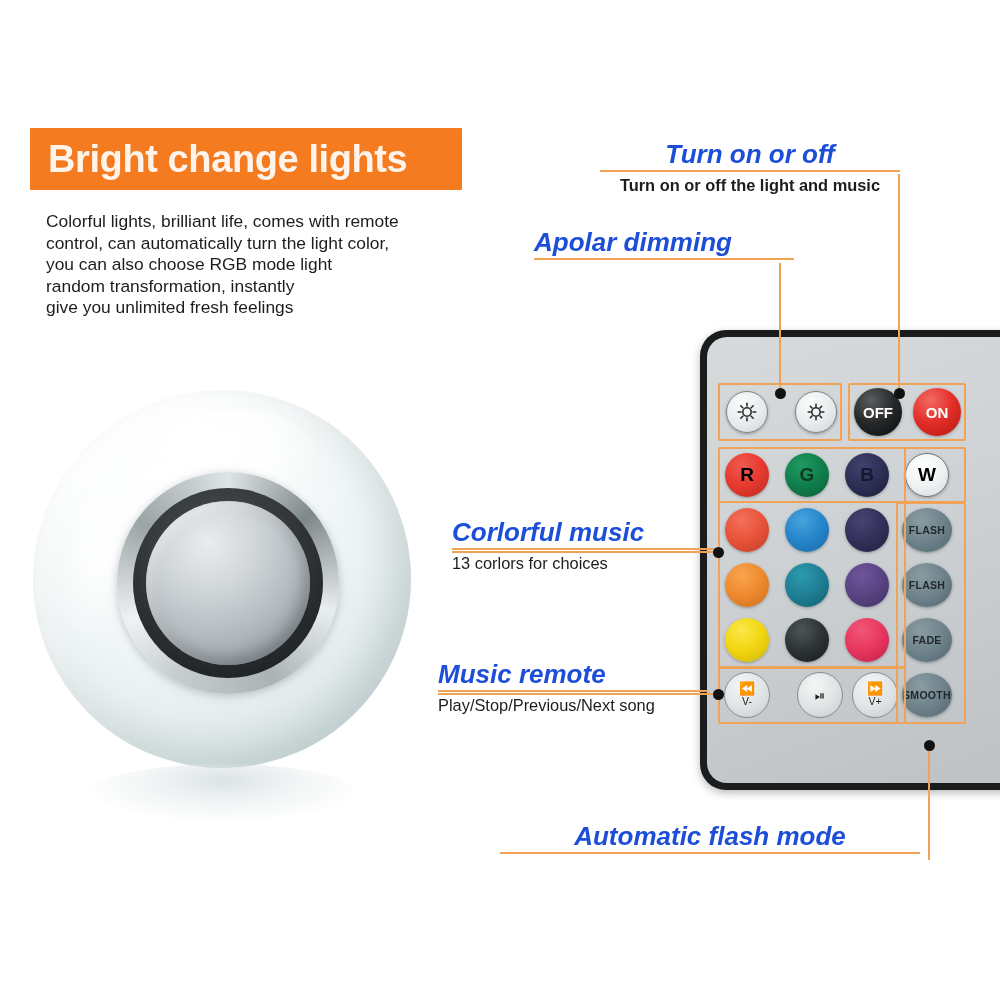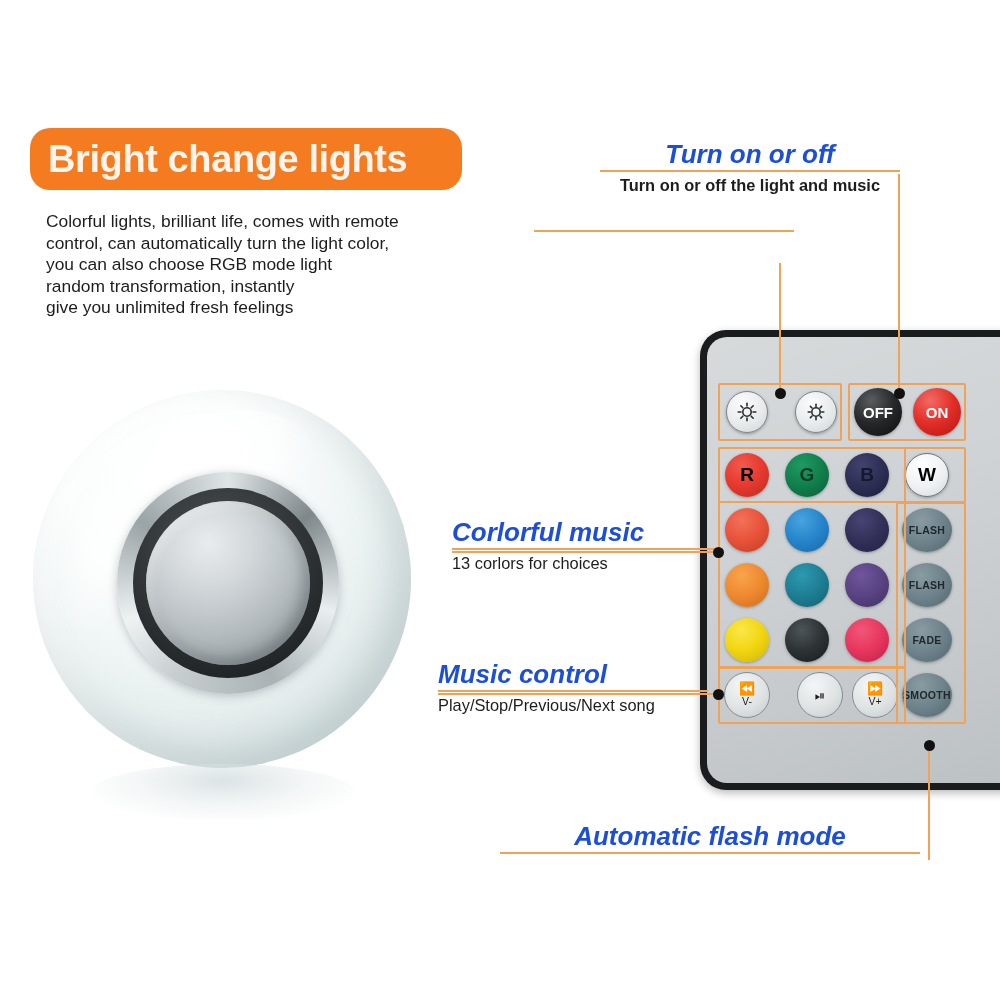--- a/index.html
+++ b/index.html
@@ -8,21 +8,21 @@
     width: 1000px; height: 1000px;
     font-family: "Liberation Sans", sans-serif;
     position: relative; overflow: hidden;
   }
   #stage { position: absolute; inset: 0; width: 1000px; height: 1000px; }
 
   
   .banner {
     position: absolute; left: 30px; top: 128px;
     width: 432px; height: 62px;
-    background: #F47B20; border-radius: 20px;
+    background: #F47B20; border-radius: 1px;
     display: flex; align-items: center; padding-left: 18px;
   }
   .banner-text {
     color: #FFF4EC; font-size: 38px; font-weight: bold;
     letter-spacing: -0.4px; line-height: 1;
   }
   .intro {
     position: absolute; left: 46px; top: 211px; width: 420px;
     font-size: 17.4px; line-height: 21.5px; color: #1d1d1d;
     white-space: pre-line;
@@ -268,35 +268,36 @@
 
   <div class="callout center" style="left:600px; top:140px; width:300px;">
     <div class="title">Turn on or off</div>
     <div class="rule"></div>
     <div class="sub">Turn on or off the light and music</div>
   </div>
   <div class="lead v" style="left:898px; top:174px; height:219px;"></div>
   <div class="dot" style="left:894px; top:388px;"></div>
 
   <div class="callout" style="left:534px; top:228px; width:260px;">
+    <div class="title">Apolar dimming</div>
     <div class="rule"></div>
   </div>
   <div class="lead v" style="left:779px; top:263px; height:130px;"></div>
   <div class="dot" style="left:775px; top:388px;"></div>
 
   <div class="callout" style="left:452px; top:518px; width:270px;">
     <div class="title">Corlorful music</div>
     <div class="rule"></div>
     <div class="sub">13 corlors for choices</div>
   </div>
   <div class="lead h" style="left:452px; top:551px; width:266px;"></div>
   <div class="dot" style="left:713px; top:547px;"></div>
 
   <div class="callout" style="left:438px; top:660px; width:270px;">
-    <div class="title">Music control</div>
+    <div class="title">Music remote</div>
     <div class="rule"></div>
     <div class="sub">Play/Stop/Previous/Next song</div>
   </div>
   <div class="lead h" style="left:438px; top:693px; width:280px;"></div>
   <div class="dot" style="left:713px; top:689px;"></div>
 
   <div class="callout center" style="left:500px; top:822px; width:420px;">
     <div class="title">Automatic flash mode</div>
     <div class="rule"></div>
   </div>

